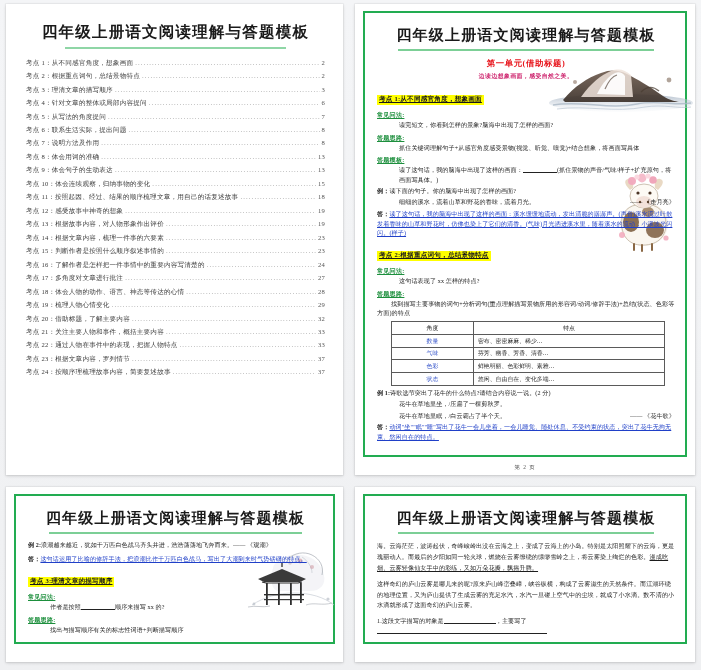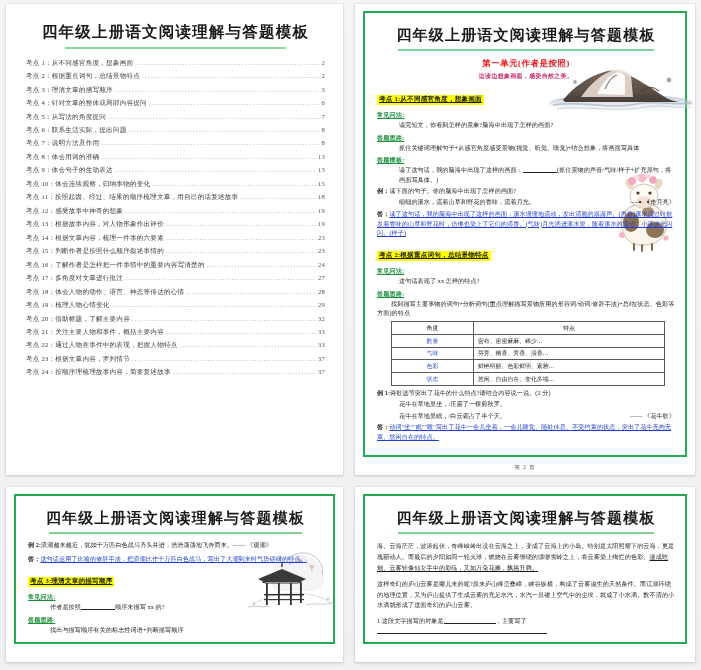--- a/index.html
+++ b/index.html
@@ -351,21 +351,21 @@
             <circle cx="12" cy="63" r="3" fill="#f3adbf"></circle>
             <circle cx="56" cy="66" r="2.6" fill="#f3adbf"></circle>
           </g>
           <path d="M24 72 L24 78 M32 73 L32 79 M42 72 L42 78" stroke="#8a6845" stroke-width="2" stroke-linecap="round"></path>
         </svg>
       </div>
 
       <div class="page-body">
         <div class="doc-title">四年级上册语文阅读理解与答题模板</div>
         <div class="title-rule"></div>
-        <div class="red-head">第一单元(作者是按照)</div>
+        <div class="red-head">第一单元(借助标题)</div>
         <div class="red-sub">边读边想象画面，感受自然之美。</div>
 
         <div><span class="kaodian">考点 1:从不同感官角度，想象画面</span></div>
         <div class="sec-label">常见问法:</div>
         <p class="t ind2">读完短文，你看到怎样的景象?脑海中出现了怎样的画面?</p>
         <div class="sec-label">答题思路:</div>
         <p class="t ind2">抓住关键词理解句子+从感官角度感受景物(视觉、听觉、嗅觉)+结合想象，将画面写具体</p>
         <div class="sec-label">答题模板:</div>
         <p class="t ind2"><span>读了这句话，我的脑海中出现了这样的画面：</span><span class="blank-line"></span><span>(抓住景物的声音/气味/样子+扩充原句，将画面写具体。)</span></p>
         <p class="t"><span class="bold-q">例：</span><span>读下面的句子。你的脑海中出现了怎样的画面?</span></p>

